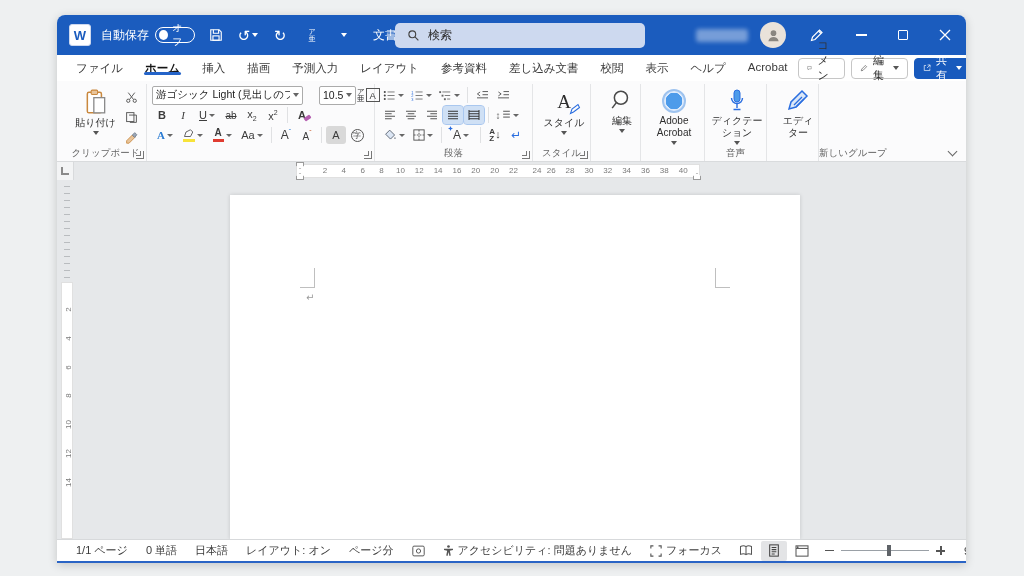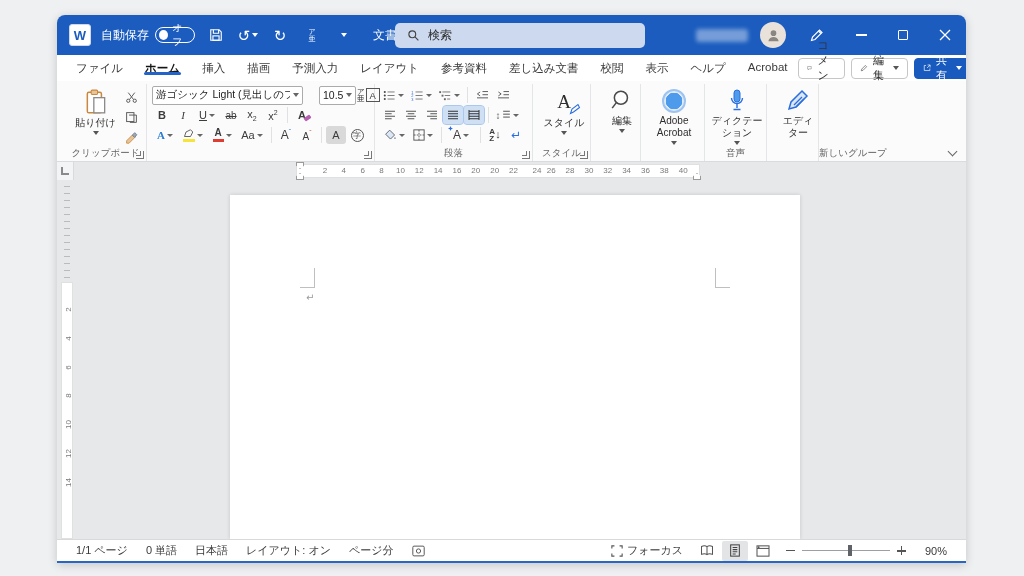--- a/index.html
+++ b/index.html
@@ -649,20 +649,27 @@
         <span class="st-item">日本語</span>
         <span class="st-item">レイアウト: オン</span>
         <span class="st-item">ページ分</span>
       </div>
     <span class="st-item">
       <svg width="13" height="12" viewBox="0 0 16 14" fill="none" stroke="#555" stroke-width="1.2">
         <rect x="1" y="1" width="14" height="12" rx="1.5"></rect>
           <circle cx="8" cy="7" r="2.6"></circle>
       </svg>
     </span>
+    <span class="st-item">
+      <svg width="11" height="12" viewBox="0 0 14 16" fill="#555">
+        <circle cx="7" cy="2" r="1.8"></circle>
+          <path d="M1 5h12v1.6L8.8 7.5 10 14l-1.7.5L7 9.4 5.7 14.5 4 14l1.2-6.5L1 6.6z"></path>
+      </svg>
+      <span>アクセシビリティ: 問題ありません</span>
+    </span>
     <div class="st-right">
       <span class="st-item">
         <svg width="12" height="12" viewBox="0 0 14 14" fill="none" stroke="#555" stroke-width="1.3">
           <path d="M1 4V1h3M10 1h3v3M13 10v3h-3M4 13H1v-3"></path>
         </svg>
         <span>フォーカス</span>
       </span>
       <span class="viewbtn">
         <svg width="14" height="11" viewBox="0 0 16 13" fill="none" stroke="#555" stroke-width="1.2">
           <path d="M8 2C6.5.8 3.5.8 1.5 1.8V11c2-.8 5-.8 6.5.4 1.5-1.2 4.5-1.2 6.5-.4V1.8C12.5.8 9.5.8 8 2zM8 2v9.4"></path>

